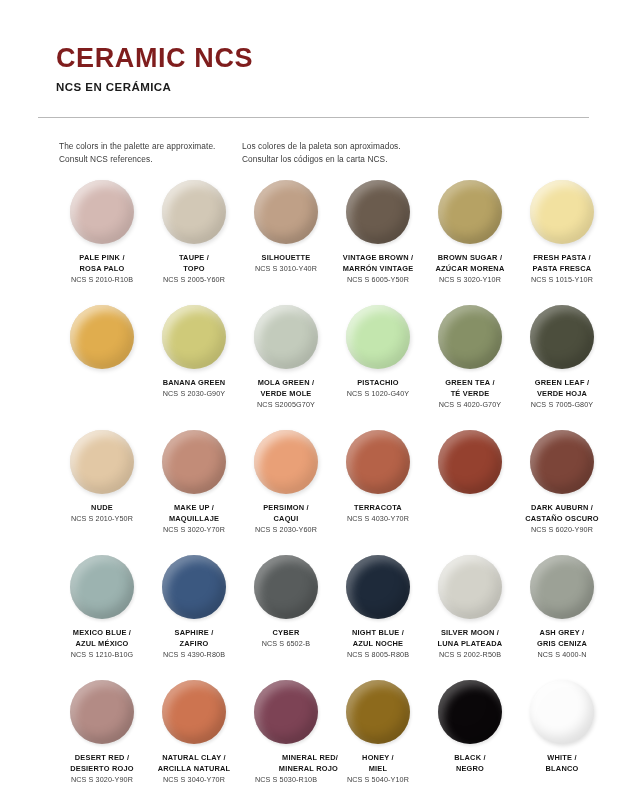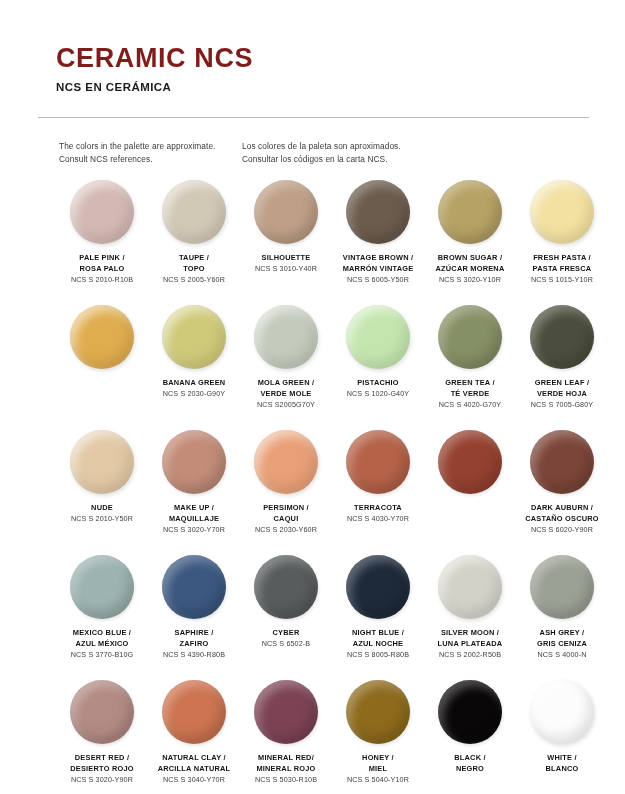--- a/index.html
+++ b/index.html
@@ -301,21 +301,21 @@
           <div class="code">NCS S 6020-Y90R</div>
         </div>
       </div>
       <div class="swatch-cell">
         <div class="dot-wrap">
           <div class="dot" style="background: rgb(156, 179, 176);"></div>
         </div>
         <div class="labels">
           <div class="nm" style="white-space: pre-line;">MEXICO BLUE /
 AZUL MÉXICO</div>
-          <div class="code">NCS S 3770-B10G</div>
+          <div class="code">NCS S 1210-B10G</div>
         </div>
       </div>
       <div class="swatch-cell">
         <div class="dot-wrap">
           <div class="dot" style="background: rgb(59, 88, 128);"></div>
         </div>
         <div class="labels">
           <div class="nm" style="white-space: pre-line;">SAPHIRE /
 ZAFIRO</div>
           <div class="code">NCS S 4390-R80B</div>
@@ -378,21 +378,21 @@
           <div class="nm" style="white-space: pre-line;">NATURAL CLAY /
 ARCILLA NATURAL</div>
           <div class="code">NCS S 3040-Y70R</div>
         </div>
       </div>
       <div class="swatch-cell">
         <div class="dot-wrap">
           <div class="dot" style="background: rgb(125, 67, 85);"></div>
         </div>
         <div class="labels">
-          <div class="nm" style="white-space: pre-line;">MINERAL  RED/
+          <div class="nm" style="white-space: pre-line; text-align: right;">MINERAL  RED/
 MINERAL ROJO</div>
           <div class="code">NCS S 5030-R10B</div>
         </div>
       </div>
       <div class="swatch-cell">
         <div class="dot-wrap">
           <div class="dot" style="background: rgb(141, 106, 28);"></div>
         </div>
         <div class="labels">
           <div class="nm" style="white-space: pre-line;">HONEY /

